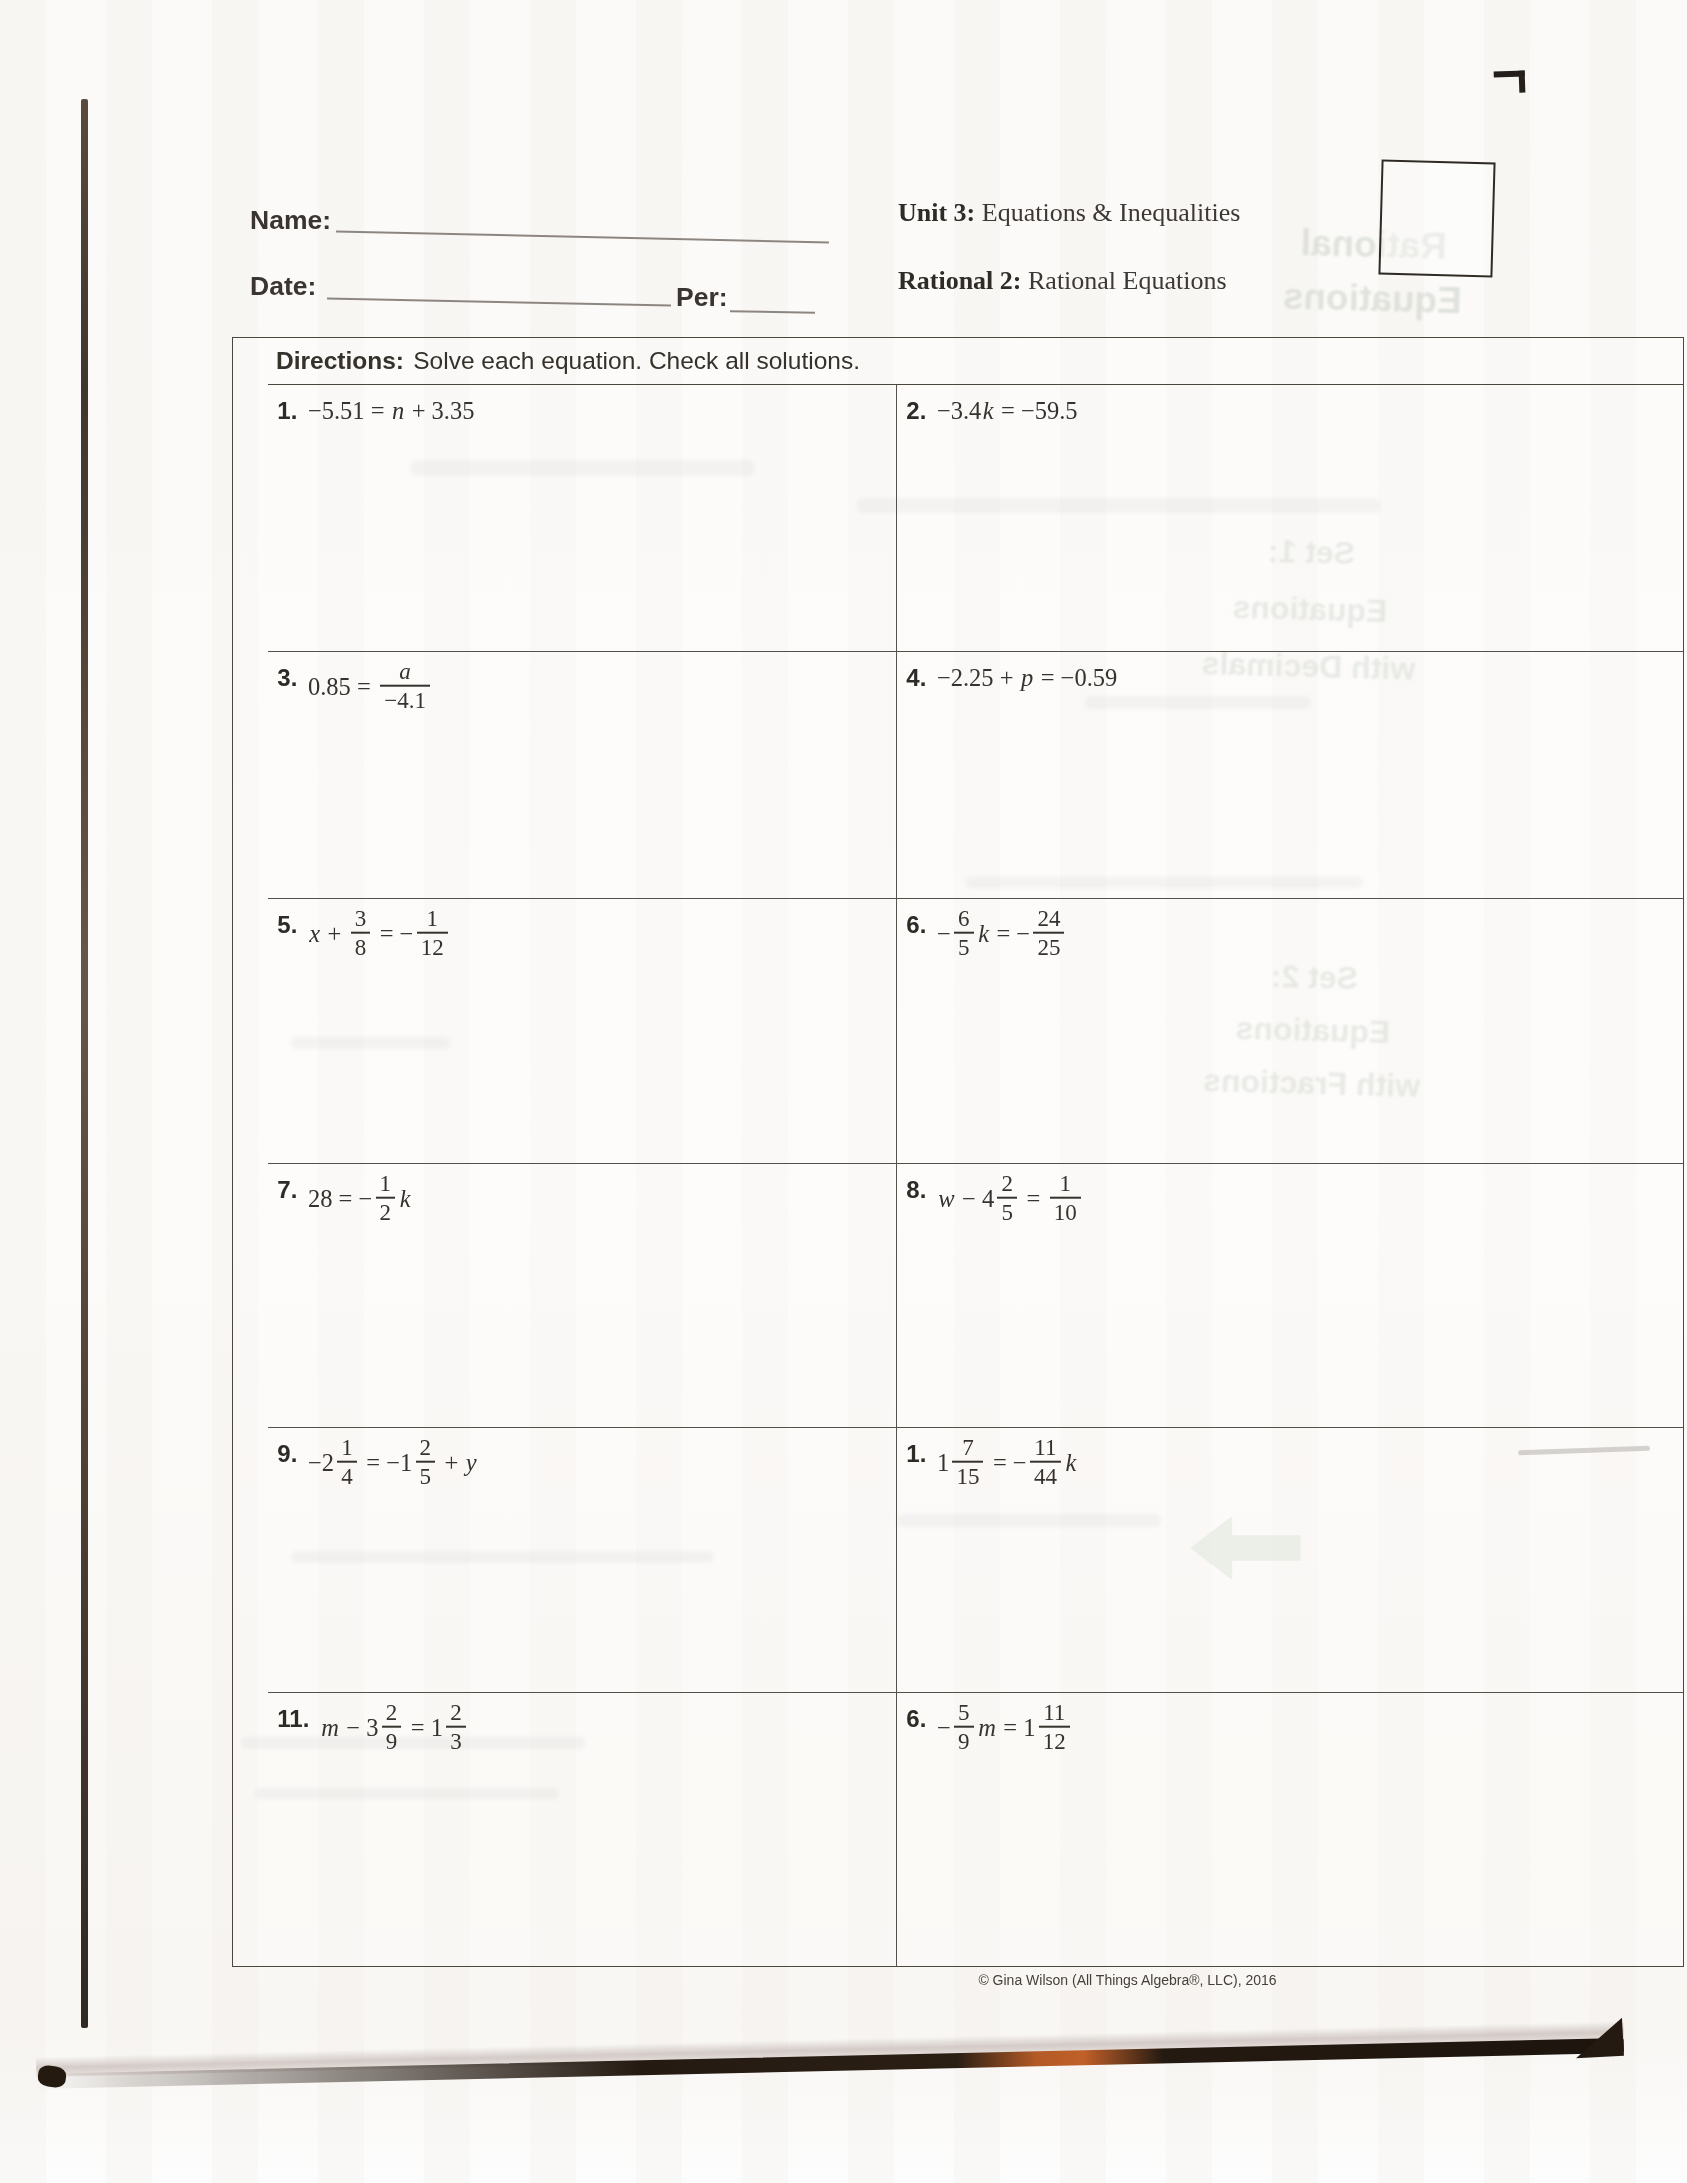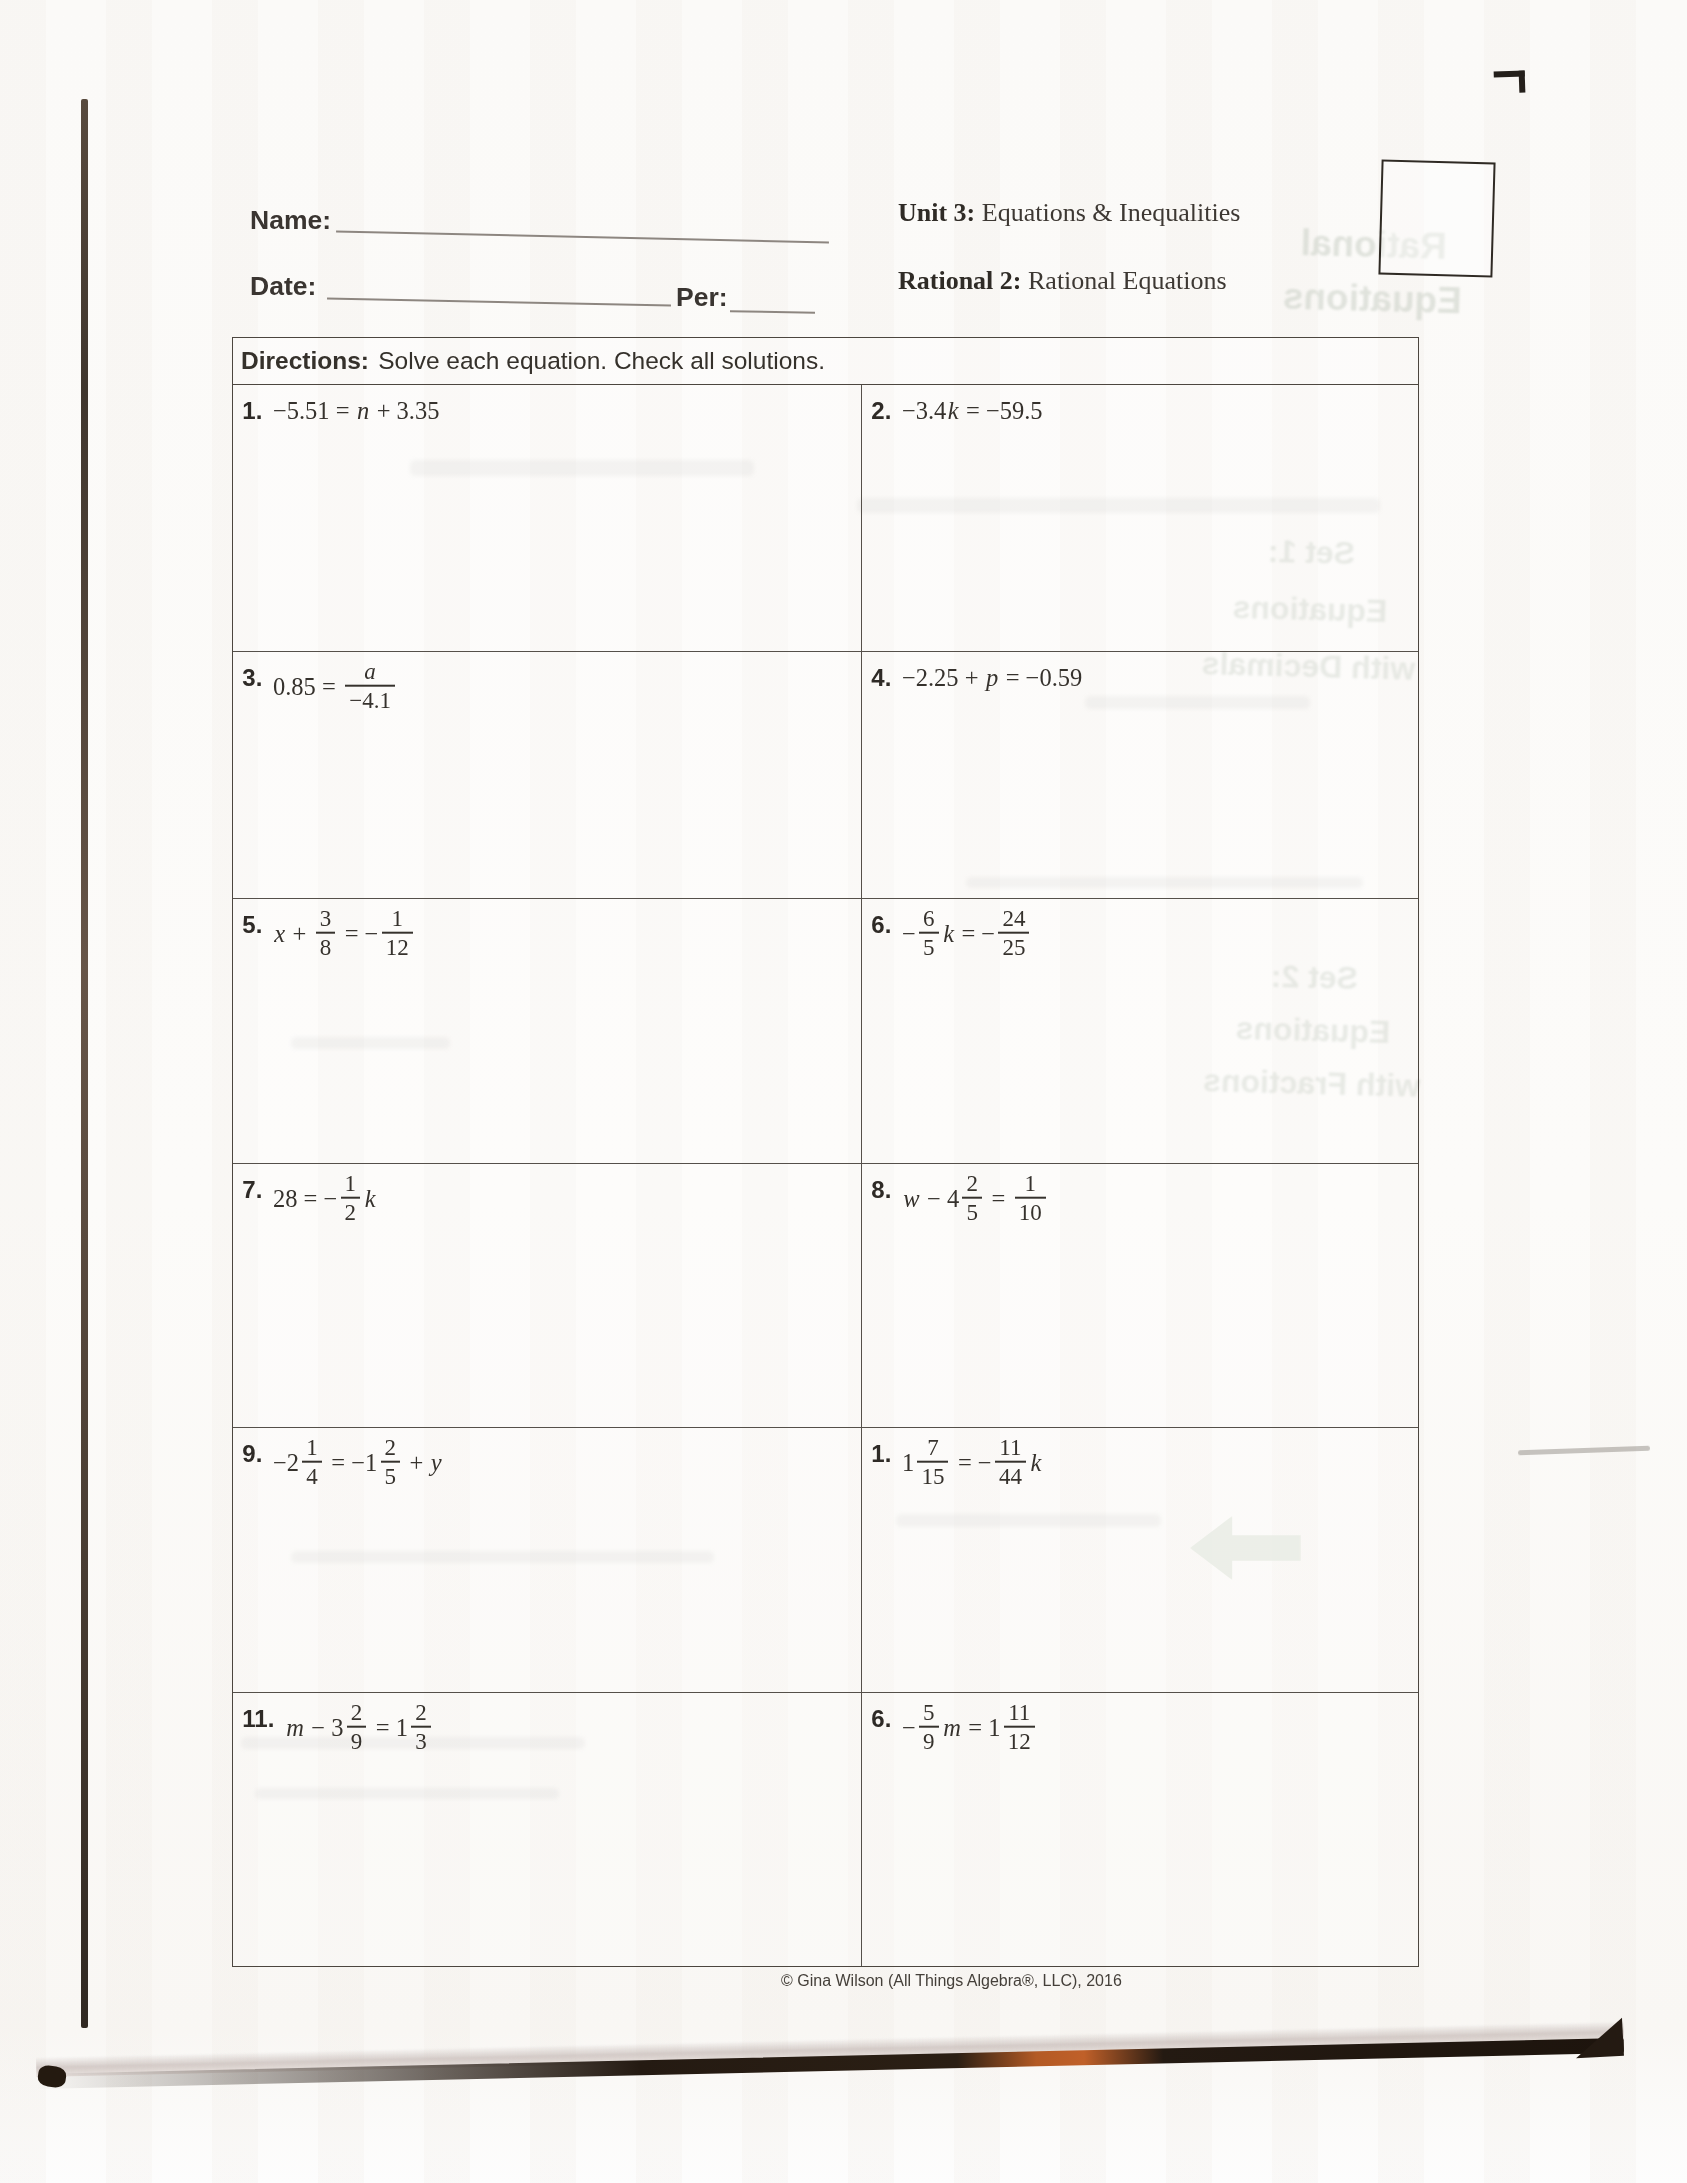--- a/index.html
+++ b/index.html
@@ -10,38 +10,38 @@
   
   .lbl{position:absolute;font-family:"Liberation Sans",sans-serif;font-weight:700;font-size:26.5px;color:#3a3531;margin-top:7px;}
   .rule{position:absolute;height:2px;background:#8d8680;}
   .title-line{position:absolute;font-family:Liberation Serif, serif;font-size:26px;color:#3d3833;}
   .title-bold{font-weight:700;color:#2f2b26;}
   .title-rest{font-weight:400;}
   .gradebox{position:absolute;left:1380px;top:161px;width:110px;height:111px;border:2px solid #2f2a24;transform:rotate(1.6deg);background:rgba(255,255,255,0.4);}
   .corner-mark{position:absolute;left:1494px;top:71px;width:25px;height:16px;border-top:6px solid #241f1a;border-right:6px solid #241f1a;transform:rotate(-2deg);}
 
   
-  .tbl{position:absolute;left:232px;top:337px;width:1187px;border:1.3px solid #4c463f;background:rgba(255,255,255,0.25);box-sizing:border-box;}
+  .tbl{position:absolute;left:232px;top:337px;width:1452px;border:1.3px solid #4c463f;background:rgba(255,255,255,0.25);box-sizing:border-box;padding-left:35px;}
   .dir-row{height:47px;border-bottom:1.3px solid #4c463f;display:flex;align-items:center;padding-left:8px;font-family:"Liberation Sans",sans-serif;font-size:24.5px;color:#35312b;box-sizing:border-box;}
   .dir-bold{font-weight:700;margin-right:9.3px;}
   .grid{display:grid;grid-template-columns:629px 1fr;}
   .cell{box-sizing:border-box;padding:10.6px 2.6px 0 9.3px;display:flex;align-items:flex-start;}
   .cell.cl{border-right:1.3px solid #55504a;}
   .cell.rb{border-bottom:1.3px solid #55504a;}
   .r1{height:267px;} .r2{height:247px;} .r3{height:265px;} .r4{height:264px;} .r5{height:265px;} .r6{height:273px;}
 
   .pnum{font-family:"Liberation Sans",sans-serif;font-weight:700;font-size:24px;color:#2e2a26;margin-right:10.6px;line-height:1.25;}
   .eq{font-family:"Liberation Serif",serif;font-size:24.5px;color:#36322d;line-height:1.25;white-space:nowrap;}
   .eq-var{font-style:italic;padding:0 1.3px;}
   .frac{display:inline-block;vertical-align:middle;text-align:center;margin:0 3.3px;transform:translateY(-3.3px);font-size:23px;}
   .frac .fn{display:block;padding:0 4px 1.3px;border-bottom:2px solid #36322d;line-height:1.05;}
   .frac .fd{display:block;padding:2px 4px 0;line-height:1.05;}
 
   
-  .footer{position:absolute;left:781px;top:1972px;width:693px;text-align:left;font-family:"Liberation Sans",sans-serif;font-size:16px;color:#45403a;}
+  .footer{position:absolute;left:781px;top:1972px;width:693px;text-align:center;font-family:"Liberation Sans",sans-serif;font-size:14px;color:#45403a;}
 
   
   .ghost{position:absolute;font-family:"Liberation Sans",sans-serif;font-weight:700;text-align:center;color:#c9cfc5;opacity:.55;transform:scaleX(-1) rotate(-1.5deg);filter:blur(1.3px);}
   .ghost-unit{left:1254px;top:218px;width:238px;font-size:37px;line-height:54px;}
   .ghost-set1{left:1191px;top:524px;width:238px;font-size:32px;line-height:57px;}
   .ghost-set2{left:1184px;top:951px;width:258px;font-size:32px;line-height:53px;}
   .ghost-arrow{position:absolute;left:1190px;top:1516px;width:111px;height:64px;background:#dde3d7;opacity:.7;filter:blur(1px);
     clip-path:polygon(0 50%,38% 0,38% 30%,100% 30%,100% 70%,38% 70%,38% 100%);}
   .smudge{position:absolute;background:rgba(140,140,133,0.10);filter:blur(2px);border-radius:5.3px;}
   .squiggle{position:absolute;height:4.6px;background:rgba(110,104,98,0.38);filter:blur(0.7px);border-radius:2.6px;transform:rotate(-2deg);}

